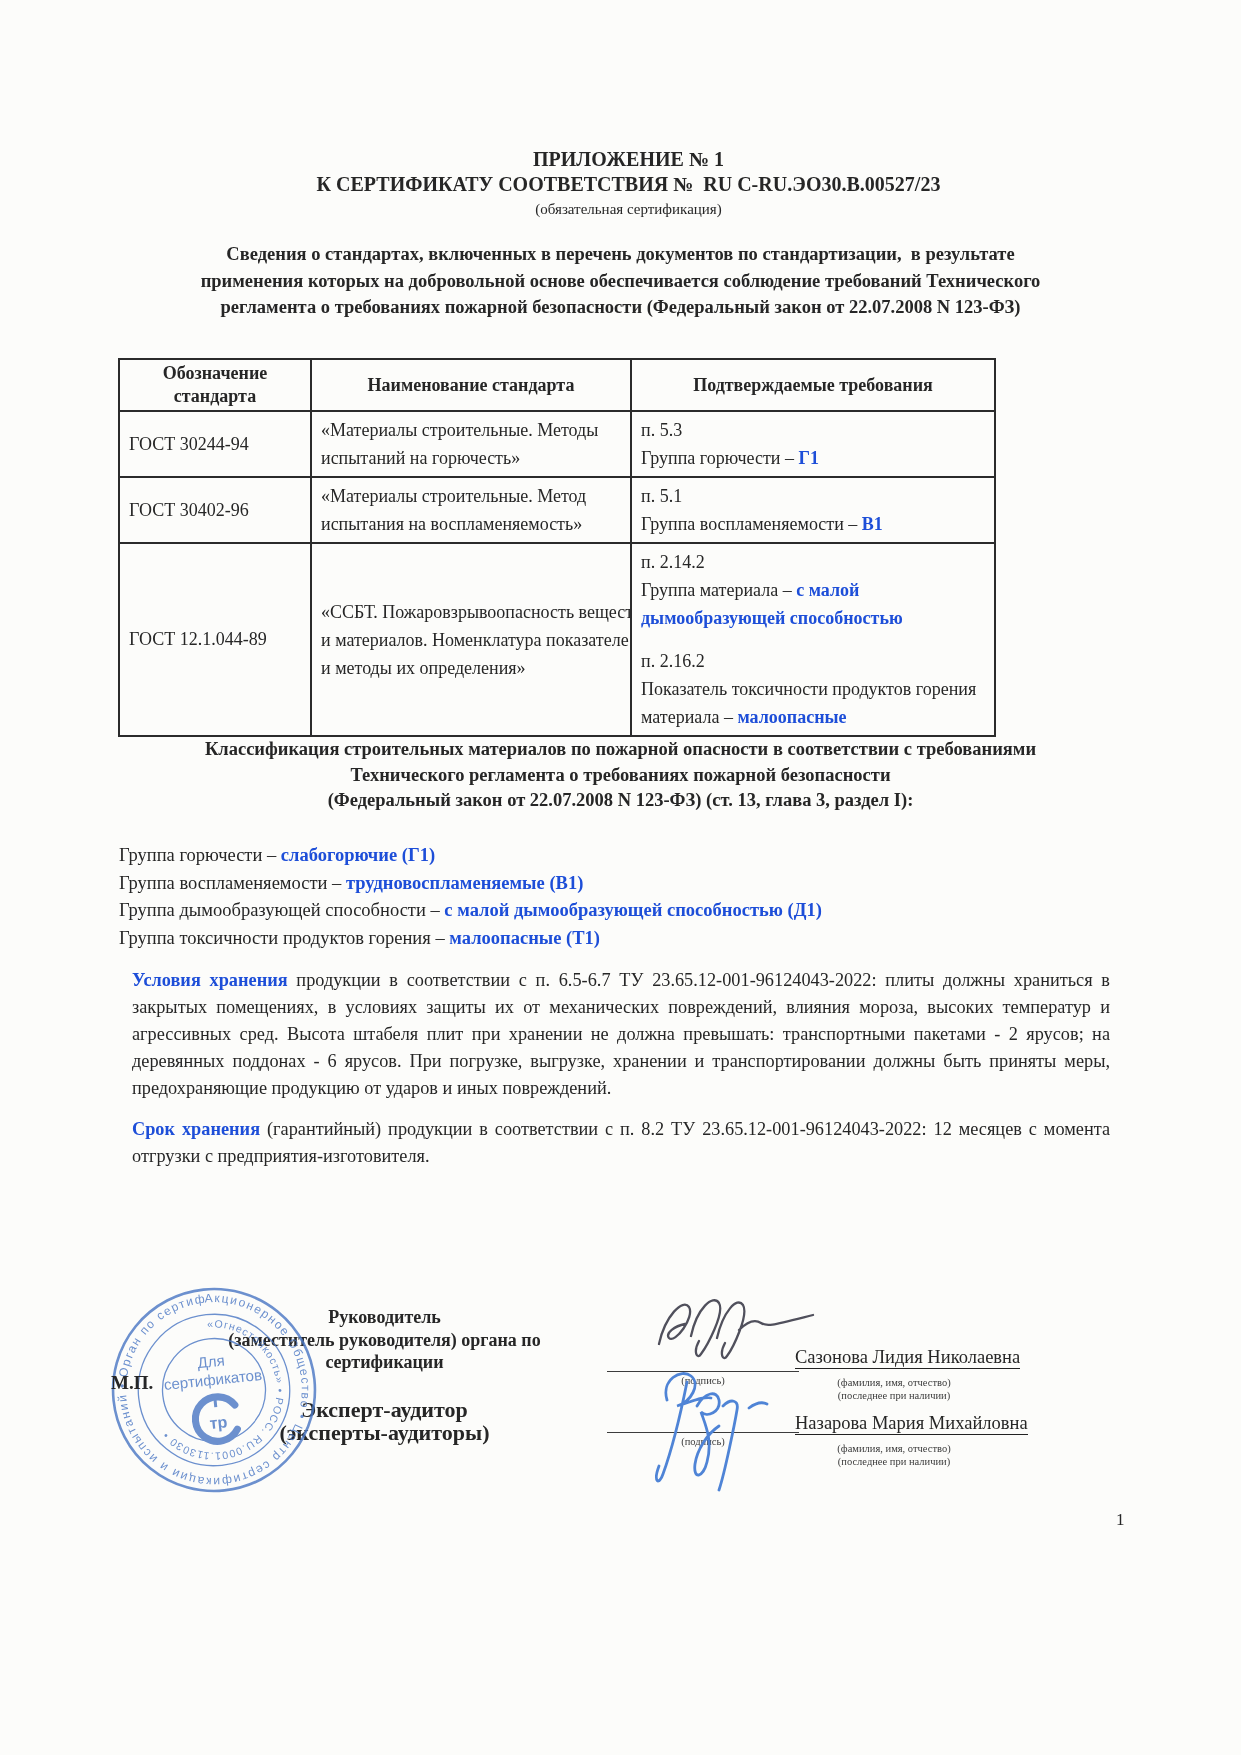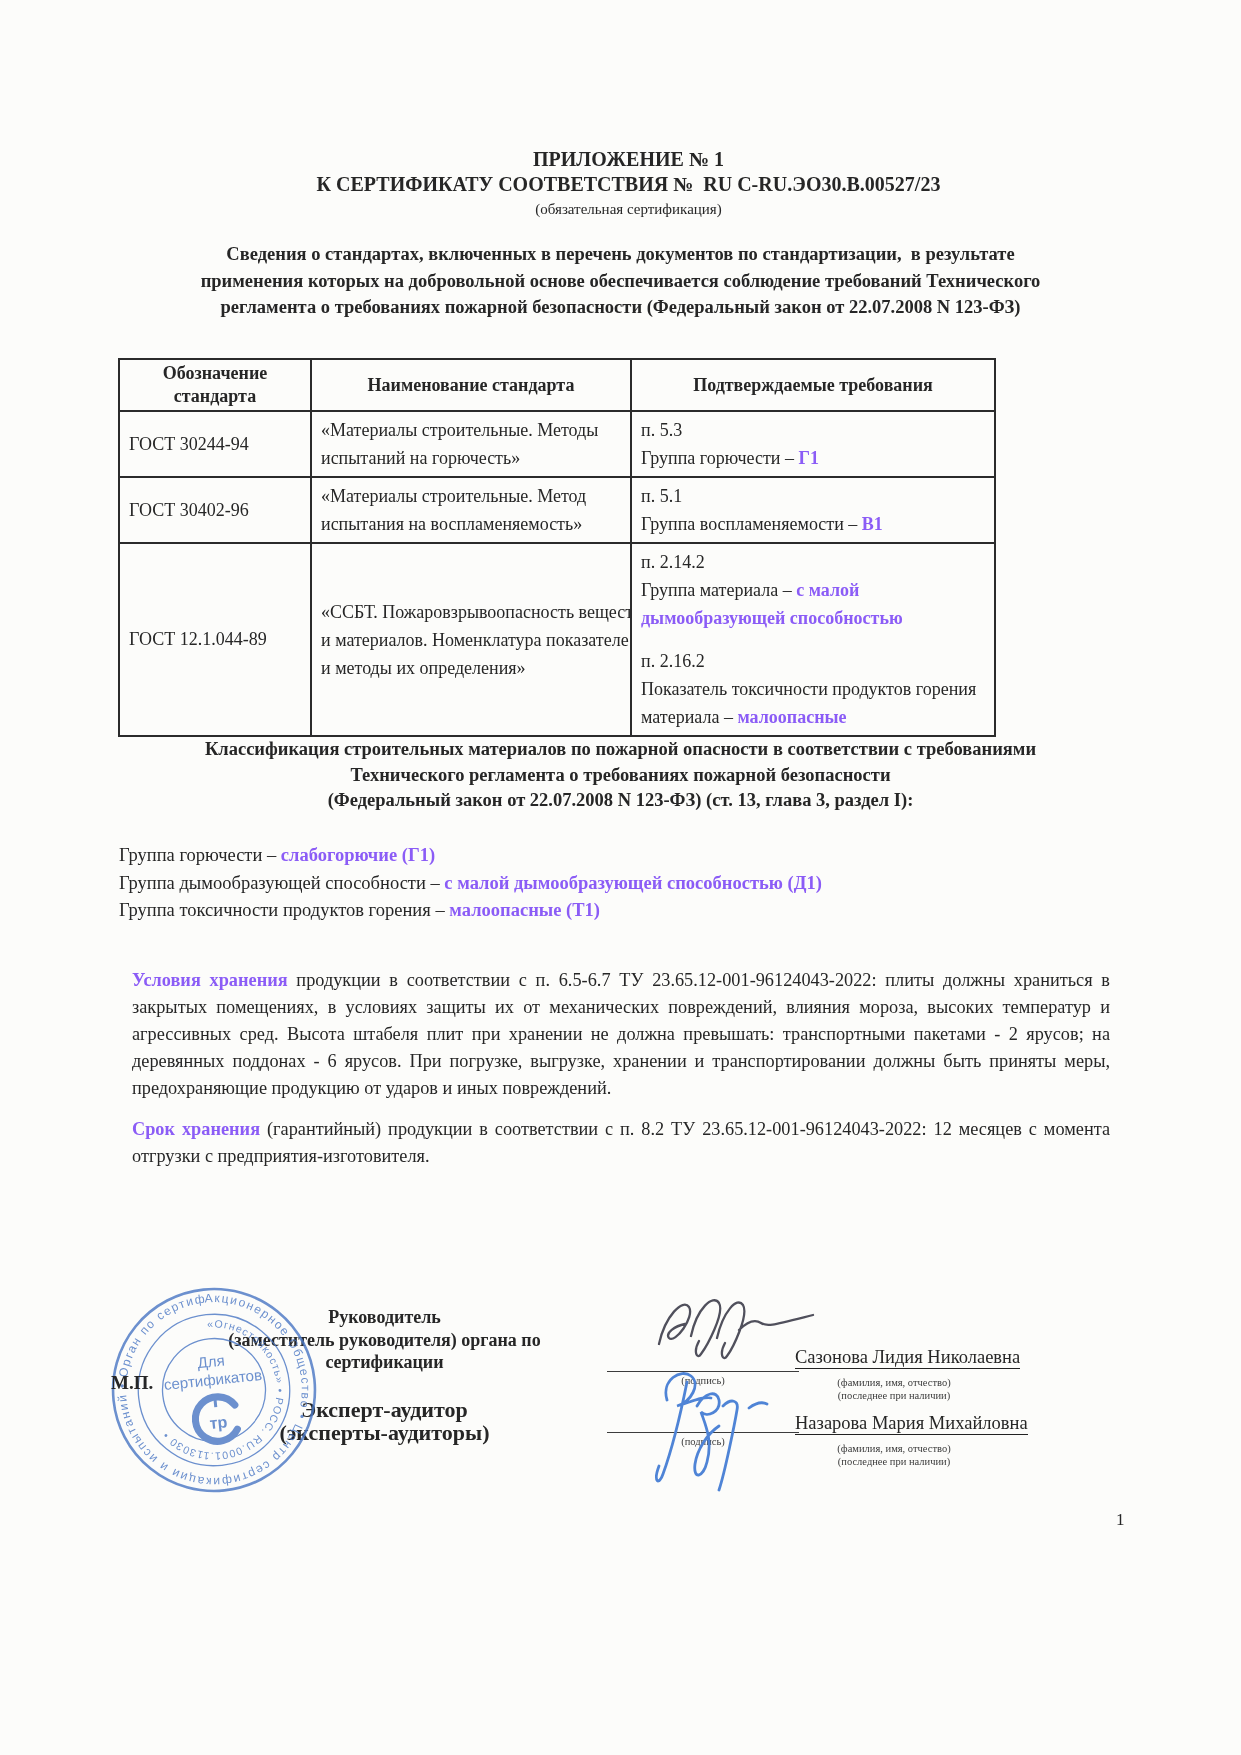--- a/index.html
+++ b/index.html
@@ -31,21 +31,21 @@
         padding:4px 9px;vertical-align:middle;overflow:hidden;}
   .std-table th{font-weight:bold;text-align:center;line-height:23px;padding:2px 6px;}
   .r-head{height:48px;}
   .r1{height:64px;}
   .r2{height:56px;}
   .r3{height:161px;}
   .c3-top{vertical-align:top;padding-top:6px;}
   .ln{line-height:28px;min-height:10px;}
   .nowrap{white-space:nowrap;}
   .gap-top{margin-top:15px;}
-  b{color:#8b5cf6;}
+  b{color:#1d4ed8;}
 
   
   .class-heading{top:737px;left:110px;width:1021px;text-align:center;
         font-weight:bold;font-size:18.5px;line-height:25.5px;}
   .class-heading div{white-space:pre;}
   .class-list{top:842px;left:119px;font-size:18.5px;line-height:27.5px;}
 
   
   .storage{top:953px;left:118px;width:1006px;font-size:18.3px;line-height:27px;text-align:justify;}
   .storage p{margin:14px;}
@@ -138,20 +138,21 @@
     </table>
 
   <div class="abs class-heading">
     <div>Классификация строительных материалов по пожарной опасности в соответствии с требованиями</div>
     <div>Технического регламента о требованиях пожарной безопасности</div>
     <div>(Федеральный закон от 22.07.2008 N 123-ФЗ) (ст. 13, глава 3, раздел I):</div>
   </div>
 
   <div class="abs class-list">
     <div><span>Группа горючести – </span><b>слабогорючие (Г1)</b></div>
+    <div><span>Группа воспламеняемости – </span><b>трудновоспламеняемые (В1)</b></div>
     <div><span>Группа дымообразующей способности – </span><b>с малой дымообразующей способностью (Д1)</b></div>
     <div><span>Группа токсичности продуктов горения – </span><b>малоопасные (Т1)</b></div>
   </div>
 
   <div class="abs storage">
     <p><b>Условия хранения</b><span> продукции в соответствии с п. 6.5-6.7 ТУ 23.65.12-001-96124043-2022: плиты должны храниться в закрытых помещениях, в условиях защиты их от механических повреждений, влияния мороза, высоких температур и агрессивных сред. Высота штабеля плит при хранении не должна превышать: транспортными пакетами - 2 ярусов; на деревянных поддонах - 6 ярусов. При погрузке, выгрузке, хранении и транспортировании должны быть приняты меры, предохраняющие продукцию от ударов и иных повреждений.</span></p>
     <p><b>Срок хранения</b><span> (гарантийный) продукции в соответствии с п. 8.2 ТУ 23.65.12-001-96124043-2022: 12 месяцев с момента отгрузки с предприятия-изготовителя.</span></p>
   </div>
 
   <div class="abs stamp-wrap">

